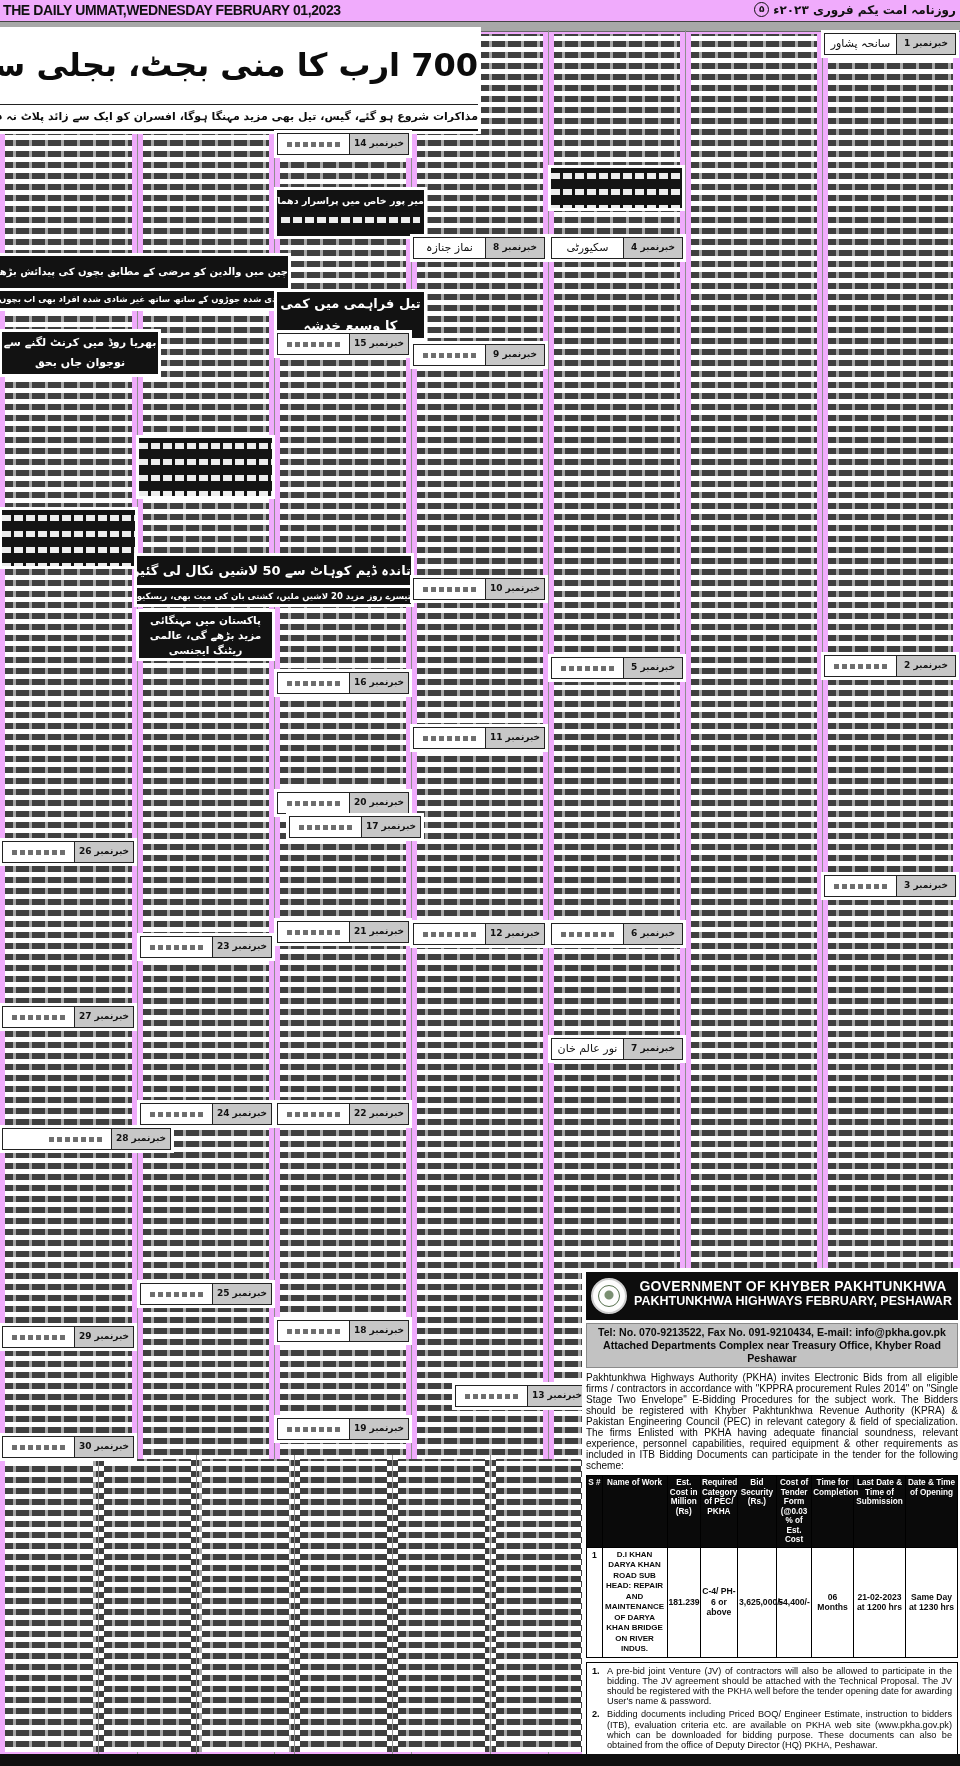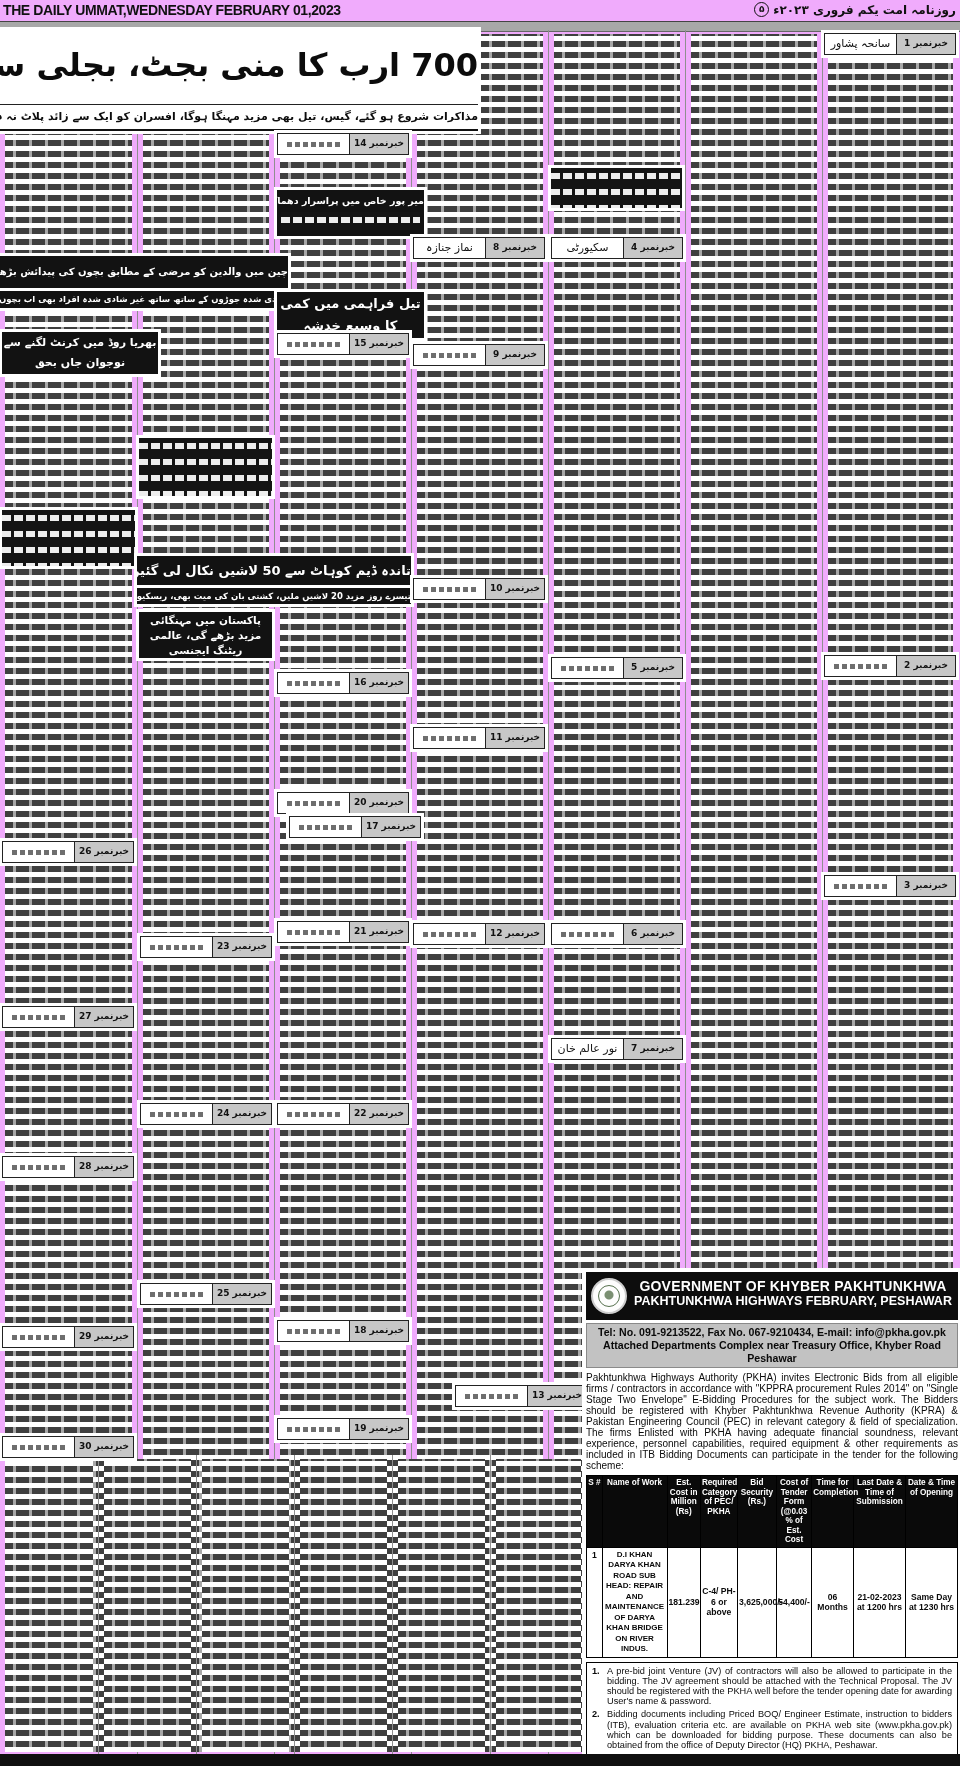--- a/index.html
+++ b/index.html
@@ -214,42 +214,42 @@
         <span class="kb-topic blank"></span>
       </div>
       <div class="kbox" style="left: 2px; top: 841px;">
         <span class="kb-num">خبرنمبر 26</span>
         <span class="kb-topic blank"></span>
       </div>
       <div class="kbox" style="left: 2px; top: 1006px;">
         <span class="kb-num">خبرنمبر 27</span>
         <span class="kb-topic blank"></span>
       </div>
-      <div class="kbox" style="left: 2px; top: 1156px;">
+      <div class="kbox" style="left: 2px; top: 1128px; padding-left: 37px;">
         <span class="kb-num">خبرنمبر 28</span>
         <span class="kb-topic blank"></span>
       </div>
       <div class="kbox" style="left: 2px; top: 1326px;">
         <span class="kb-num">خبرنمبر 29</span>
         <span class="kb-topic blank"></span>
       </div>
       <div class="kbox" style="left: 2px; top: 1436px;">
         <span class="kb-num">خبرنمبر 30</span>
         <span class="kb-topic blank"></span>
       </div>
     </div>
 
   <div class="abs notice">
     <div class="n-gov">
       <div class="n-logo"></div>
       <div class="l1">GOVERNMENT OF KHYBER PAKHTUNKHWA</div>
       <div class="l2">PAKHTUNKHWA HIGHWAYS FEBRUARY, PESHAWAR</div>
     </div>
     <div class="n-contact">
-      <div>Tel: No. 091-9213522, Fax No. 067-9210434, E-mail: info@pkha.gov.pk</div>
+      <div>Tel: No. 070-9213522, Fax No. 091-9210434, E-mail: info@pkha.gov.pk</div>
       <div>Attached Departments Complex near Treasury Office, Khyber Road Peshawar</div>
     </div>
     <div class="n-body">Pakhtunkhwa Highways Authority (PKHA) invites Electronic Bids from all eligible firms / contractors in accordance with "KPPRA procurement Rules 2014" on "Single Stage Two Envelope" E-Bidding Procedures for the subject work. The Bidders should be registered with Khyber Pakhtunkhwa Revenue Authority (KPRA) &amp; Pakistan Engineering Council (PEC) in relevant category &amp; field of specialization. The firms Enlisted with PKHA having adequate financial soundness, relevant experience, personnel capabilities, required equipment &amp; other requirements as included in ITB Bidding Documents can participate in the tender for the following scheme:</div>
     <table class="n-table">
       <colgroup>
         <col style="width:4.2%">
           <col style="width:17.5%">
           <col style="width:9%">
           <col style="width:10%">
         <col style="width:10.5%">

